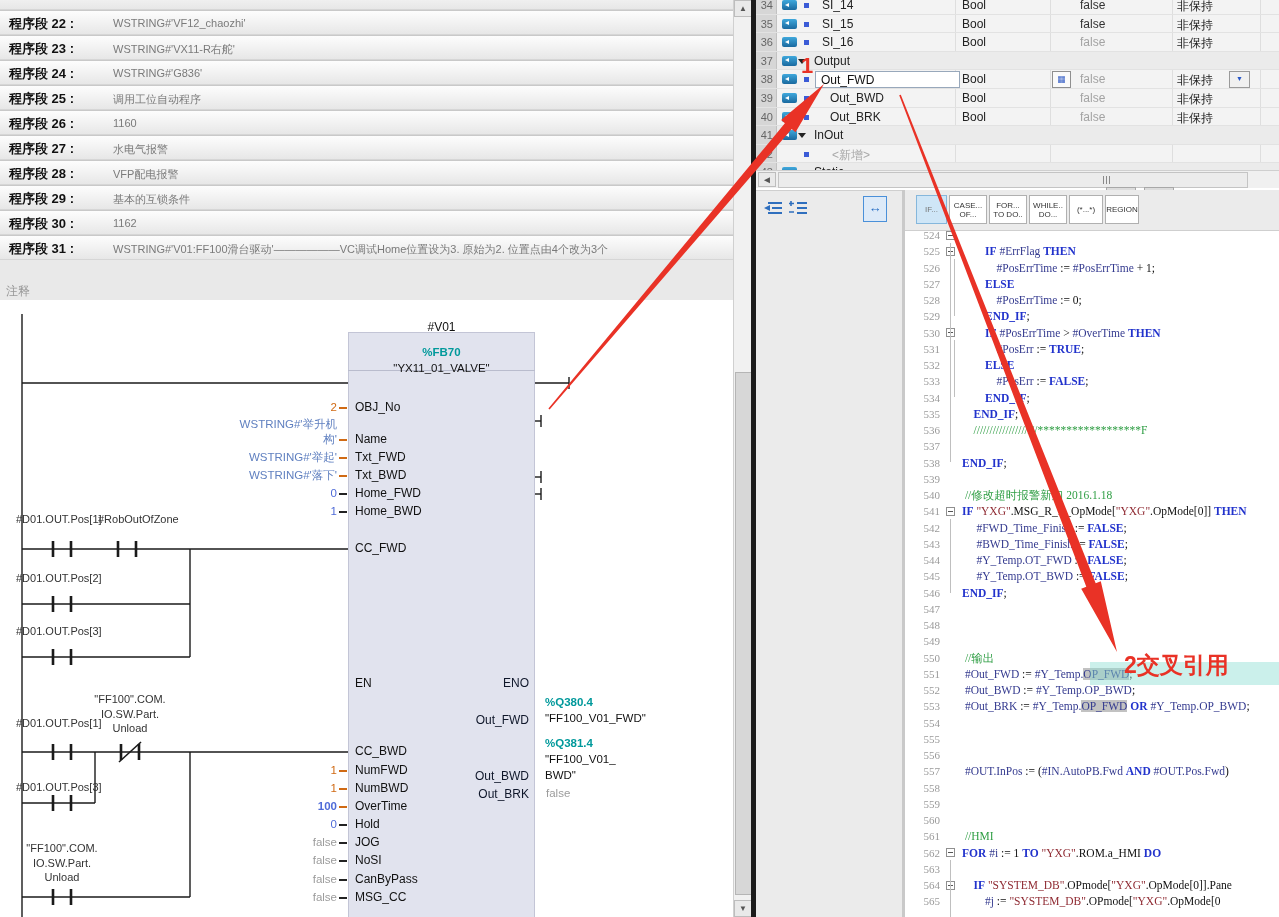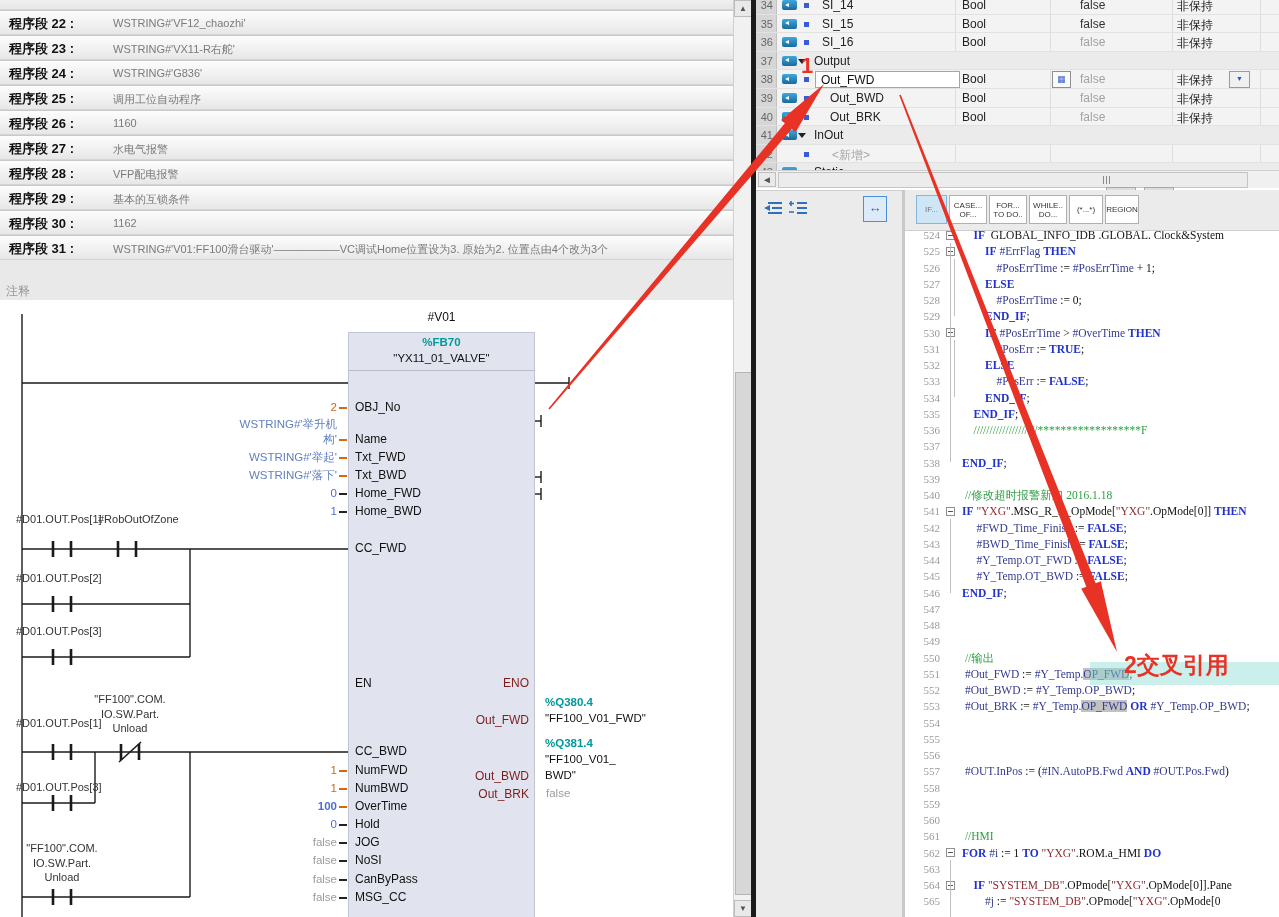--- a/index.html
+++ b/index.html
@@ -15,26 +15,26 @@
            border-top:1px solid #c9c9c9;border-bottom:1px solid #d6d6d6;padding-left:28px;}
   .seg-title{position:absolute;left:9px;top:4px;font-weight:bold;font-size:13px;color:#111;white-space:nowrap;}
   .seg-desc{position:absolute;left:113px;top:6px;font-size:11px;color:#7a7a7a;white-space:nowrap;}
   #note{left:6px;top:283px;font-size:12px;color:#999;}
 
   
   #ladder{left:0;top:300px;width:733px;height:617px;background:#fff;}
   #ladder svg{position:absolute;left:0;top:0;}
   #fb-block{left:348px;top:32px;width:185px;height:585px;background:#e1e3ee;border:1px solid #c3c5d6;}
   #fb-header-line{left:348px;top:70px;width:187px;height:1px;background:#b9bccd;}
-  .lad-center{width:187px;text-align:center;white-space:nowrap;}
+  .lad-center{width:187px;text-align:center;white-space:nowrap;margin-top:10px;}
   #fb-instance{left:348px;top:10px;font-size:12px;color:#111;}
   #fb-addr{left:348px;top:36px;font-size:11.5px;font-weight:bold;color:#00999b;}
   #fb-name{left:348px;top:52px;font-size:11.5px;color:#111;}
   .pname{position:absolute;left:355px;font-size:12px;color:#111;white-space:nowrap;}
-  .pname-r{position:absolute;left:431px;width:98px;text-align:right;font-size:12px;color:#7f1d1d;white-space:nowrap;}
+  .pname-r{position:absolute;left:431px;width:98px;text-align:right;font-size:12px;color:#0f172a;white-space:nowrap;}
   .pval{position:absolute;width:137px;left:200px;text-align:right;font-size:11.5px;white-space:pre-line;line-height:15px;}
   .pdash{position:absolute;width:8px;height:2px;left:339px;}
   .d-orange{background:#d06a14;}
   .d-dark{background:#222;}
   .v-orange{color:#d06a14;}
   .v-wstr{color:#6080c0;}
   .v-blue{color:#4f6bd8;}
   .v-gray{color:#9c9c9c;}
   .lad-label{position:absolute;font-size:11px;color:#333;white-space:pre-line;line-height:14.5px;}
   .operand-addr{position:absolute;left:545px;font-size:11.5px;font-weight:bold;color:#00999b;white-space:nowrap;}
@@ -422,21 +422,21 @@
 OF...</div>
         <div class="snip" style="left: 84px; width: 38px;">FOR...
 TO DO..</div>
         <div class="snip" style="left: 124px; width: 38px;">WHILE..
 DO...</div>
         <div class="snip one" style="left: 164px; width: 34px;">(*...*)</div>
         <div class="snip one" style="left: 200px; width: 34px;">REGION</div>
       </div>
     </div>
   <div id="code-lines" class="abs">
-      <div class="cl" style="top: 0px;"><span class="ln">524</span><div class="fold" style="top: 3.5px;"></div><span class="ct">    <span class="c-kw">IF</span>  GLOBAL_INFO_IDB .GLOBAL. Clock&amp;System</span></div>
+      <div class="cl" style="top: 0px;"><span class="ln">524</span><div class="fold" style="top: 3.5px;"></div></div>
       <div class="cl" style="top: 16.25px;"><span class="ln">525</span><div class="fold" style="top: 3.5px;"></div><span class="ct">        <span class="c-kw">IF</span> <span class="c-id">#ErrFlag</span> <span class="c-kw">THEN</span></span></div>
       <div class="cl" style="top: 32.5px;"><span class="ln">526</span><span class="ct">            <span class="c-id">#PosErrTime</span> := <span class="c-id">#PosErrTime</span> + 1;</span></div>
       <div class="cl" style="top: 48.75px;"><span class="ln">527</span><span class="ct">        <span class="c-kw">ELSE</span></span></div>
       <div class="cl" style="top: 65px;"><span class="ln">528</span><span class="ct">            <span class="c-id">#PosErrTime</span> := 0;</span></div>
       <div class="cl" style="top: 81.25px;"><span class="ln">529</span><span class="ct">        <span class="c-kw">END_IF</span>;</span></div>
       <div class="cl" style="top: 97.5px;"><span class="ln">530</span><div class="fold" style="top: 3.5px;"></div><span class="ct">        <span class="c-kw">IF</span> <span class="c-id">#PosErrTime</span> &gt; <span class="c-id">#OverTime</span> <span class="c-kw">THEN</span></span></div>
       <div class="cl" style="top: 113.75px;"><span class="ln">531</span><span class="ct">            <span class="c-id">#PosErr</span> := <span class="c-kw">TRUE</span>;</span></div>
       <div class="cl" style="top: 130px;"><span class="ln">532</span><span class="ct">        <span class="c-kw">ELSE</span></span></div>
       <div class="cl" style="top: 146.25px;"><span class="ln">533</span><span class="ct">            <span class="c-id">#PosErr</span> := <span class="c-kw">FALSE</span>;</span></div>
       <div class="cl" style="top: 162.5px;"><span class="ln">534</span><span class="ct">        <span class="c-kw">END_IF</span>;</span></div>

